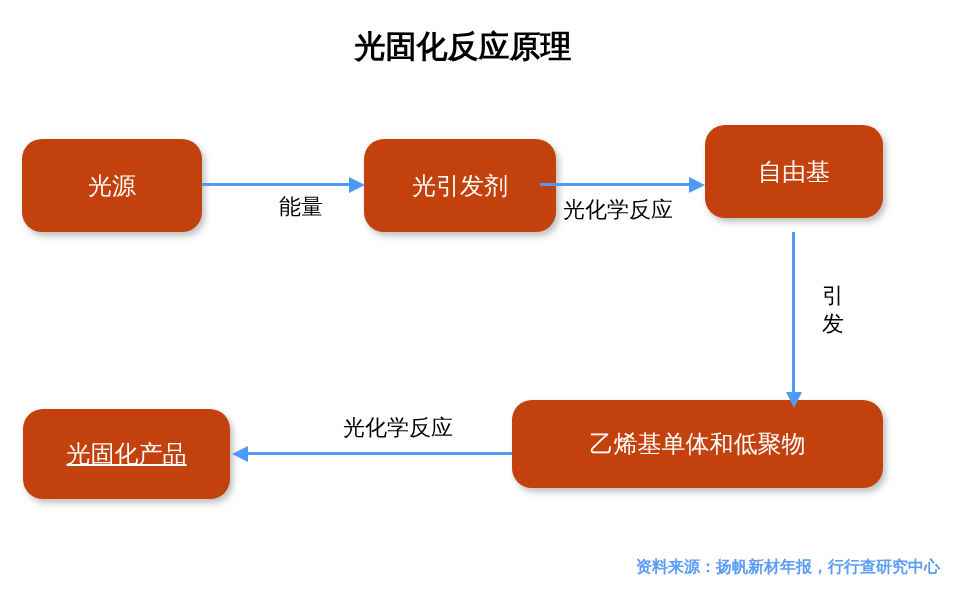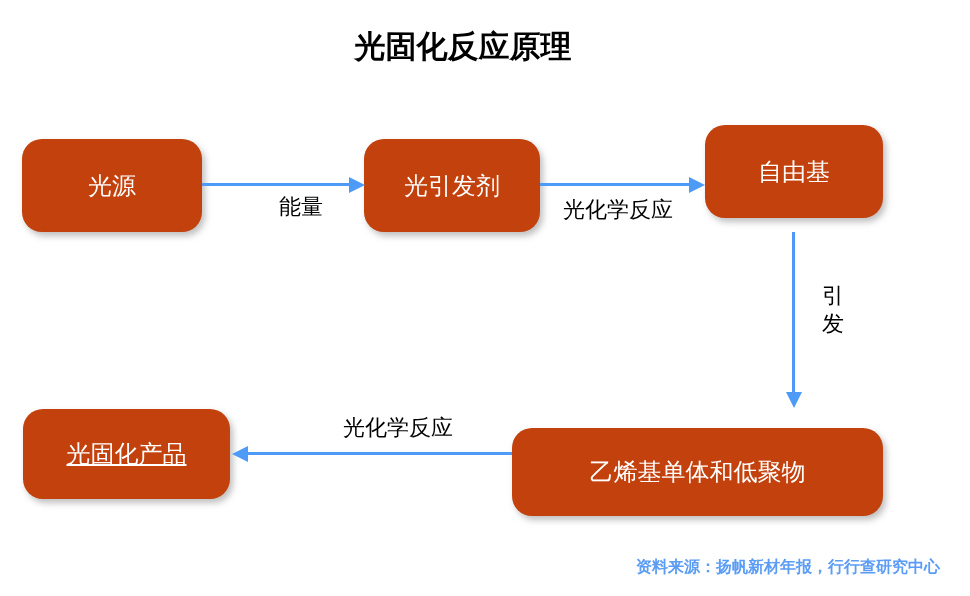--- a/index.html
+++ b/index.html
@@ -31,23 +31,23 @@
     border-radius: 20px;
     box-shadow: 3px 4px 6px rgba(130,130,130,0.5);
     display: flex;
     align-items: center;
     justify-content: center;
     color: #ffffff;
     font-size: 24px;
     white-space: nowrap;
   }
   .node-light-source   { left: 22px;  top: 139px; width: 180px; height: 93px; }
-  .node-photoinitiator { left: 364px; top: 139px; width: 176px; height: 93px; }
+  .node-photoinitiator { left: 364px; top: 139px; width: 192px; height: 93px; }
   .node-free-radical   { left: 705px; top: 125px; width: 178px; height: 93px; }
-  .node-vinyl-monomer  { left: 512px; top: 428px; width: 371px; height: 88px; }
+  .node-vinyl-monomer  { left: 512px; top: 400px; width: 371px; height: 88px; }
   .node-cured-product  { left: 23px;  top: 409px; width: 207px; height: 90px; text-decoration: underline; }
 
   .arrow-line {
     position: absolute;
     background: #4D9BF7;
   }
   .line-energy    { left: 202px; top: 183px; width: 147px; height: 3px; }
   .line-photochem { left: 540px; top: 183px; width: 149px; height: 3px; }
   .line-initiate  { left: 792px; top: 232px; width: 3px;  height: 160px; }
   .line-cure      { left: 248px; top: 452px; width: 264px; height: 3px; }

